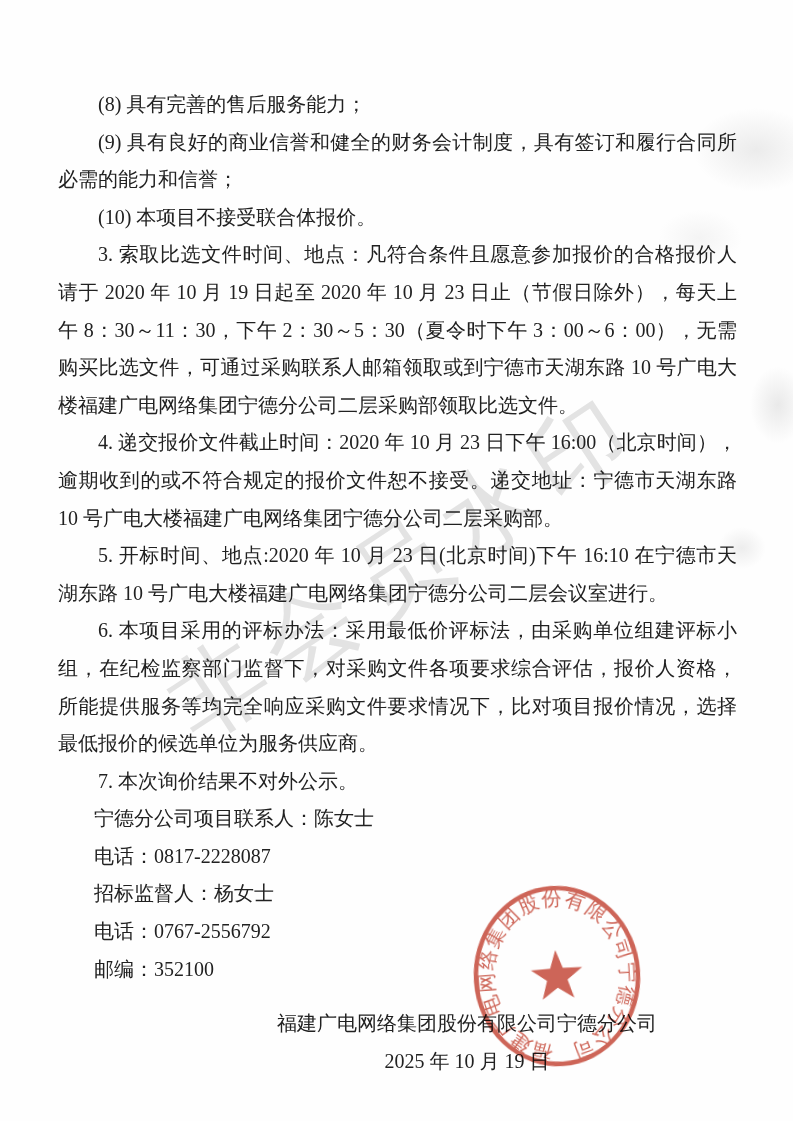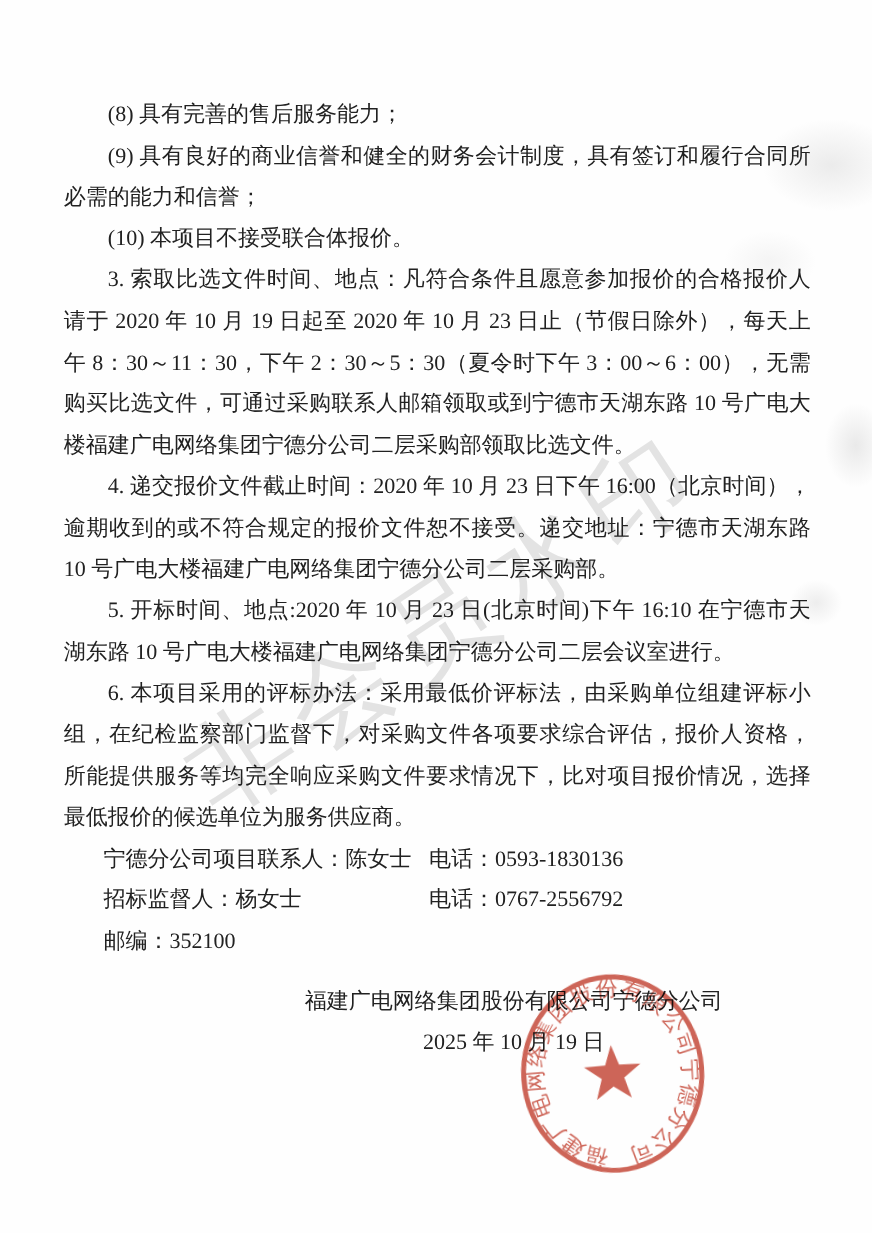--- a/index.html
+++ b/index.html
@@ -46,21 +46,21 @@
     z-index: 1;
     padding: 86px 56px 0 58px;
     font-size: 20px;
     line-height: 37.6px;
     text-align: justify;
   }
 
   p.para { margin: 0; text-indent: 2em; }
 
   .contacts { margin-top: 0; }
-  .contact-row { display: flex; padding-left: 36px; }
+  .contact-row { display: flex; padding-left: 36px; flex-direction: column; }
   .contact-label { width: 296px; }
   .contact-phone { flex: 1; }
 
   .addr-line { margin: 0; padding-left: 36px; }
 
   .signature {
     width: fit-content;
     margin: 17px 80px 0 auto;
     text-align: center;
     position: relative;
@@ -92,25 +92,26 @@
   <div class="watermark">非会员水印</div>
 
   <div class="content">
     <p class="para">(8) 具有完善的售后服务能力；</p>
     <p class="para">(9) 具有良好的商业信誉和健全的财务会计制度，具有签订和履行合同所必需的能力和信誉；</p>
     <p class="para">(10) 本项目不接受联合体报价。</p>
     <p class="para">3. 索取比选文件时间、地点：凡符合条件且愿意参加报价的合格报价人请于 2020 年 10 月 19 日起至 2020 年 10 月 23 日止（节假日除外），每天上午 8：30～11：30，下午 2：30～5：30（夏令时下午 3：00～6：00），无需购买比选文件，可通过采购联系人邮箱领取或到宁德市天湖东路 10 号广电大楼福建广电网络集团宁德分公司二层采购部领取比选文件。</p>
     <p class="para">4. 递交报价文件截止时间：2020 年 10 月 23 日下午 16:00（北京时间），逾期收到的或不符合规定的报价文件恕不接受。递交地址：宁德市天湖东路 10 号广电大楼福建广电网络集团宁德分公司二层采购部。</p>
     <p class="para">5. 开标时间、地点:2020 年 10 月 23 日(北京时间)下午 16:10 在宁德市天湖东路 10 号广电大楼福建广电网络集团宁德分公司二层会议室进行。</p>
     <p class="para">6. 本项目采用的评标办法：采用最低价评标法，由采购单位组建评标小组，在纪检监察部门监督下，对采购文件各项要求综合评估，报价人资格，所能提供服务等均完全响应采购文件要求情况下，比对项目报价情况，选择最低报价的候选单位为服务供应商。</p>
+    <p class="para">7. 本次询价结果不对外公示。</p>
 
     <div class="contacts">
       <div class="contact-row">
         <span class="contact-label">宁德分公司项目联系人：陈女士</span>
-        <span class="contact-phone">电话：0593-1830136</span>
+        <span class="contact-phone">电话：0817-2228087</span>
       </div>
       <div class="contact-row">
         <span class="contact-label">招标监督人：杨女士</span>
         <span class="contact-phone">电话：0767-2556792</span>
       </div>
     </div>
 
     <p class="addr-line">邮编：352100</p>
 
     <div class="signature">

